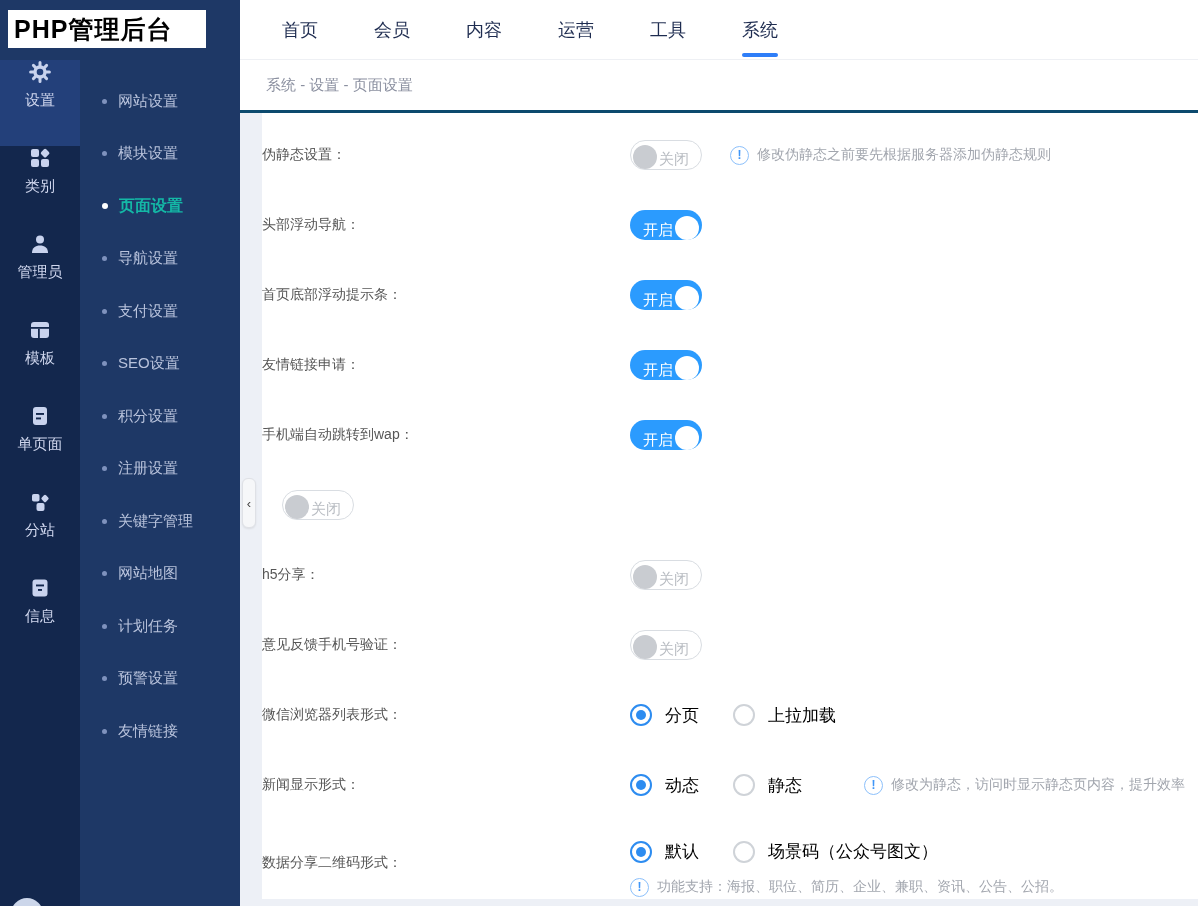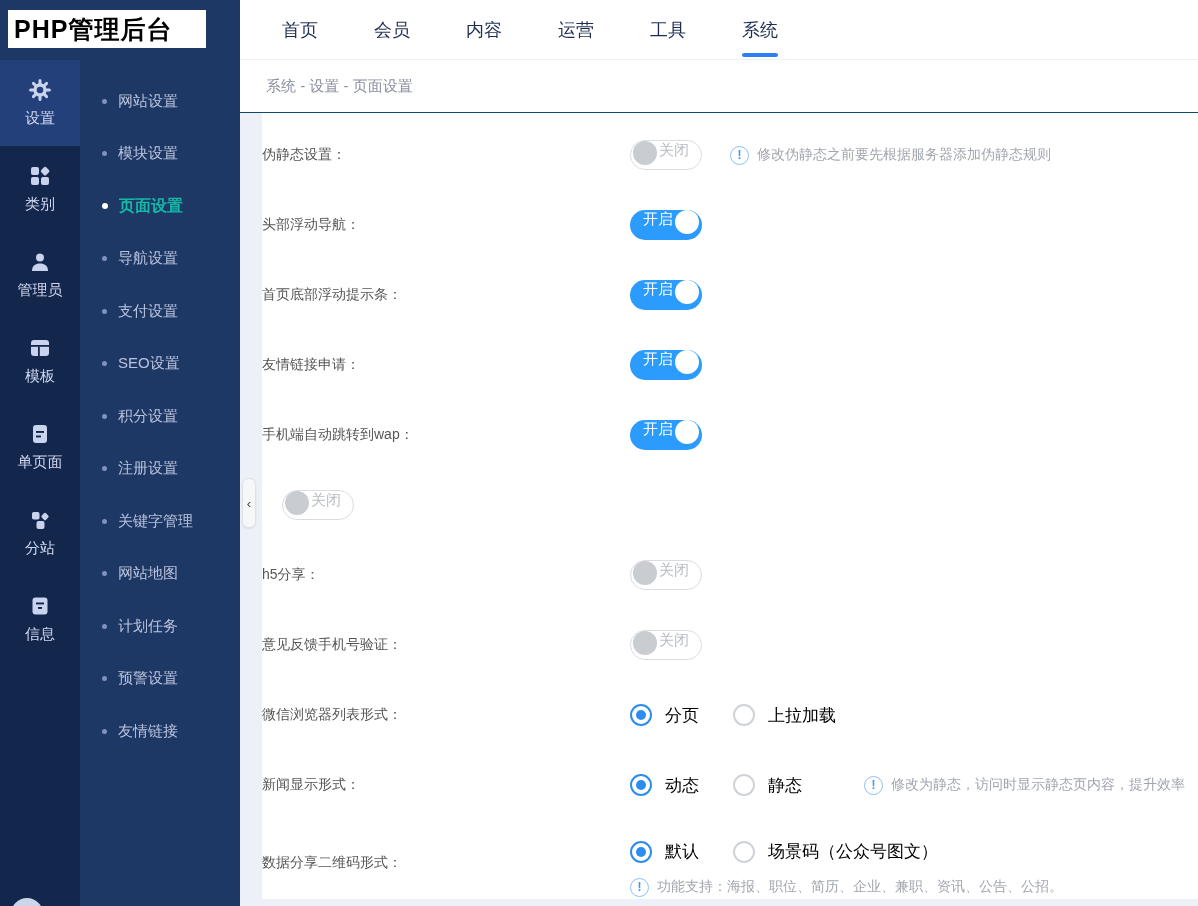--- a/index.html
+++ b/index.html
@@ -13,56 +13,56 @@
   .logo-box span{font-size:25px;font-weight:700;color:#000;letter-spacing:1px;white-space:nowrap;}
   .topbar{position:absolute;left:240px;top:0;right:0;height:60px;background:#fff;
           border-bottom:1px solid #eef0f4;display:flex;align-items:center;padding-left:14px;box-sizing:border-box;}
   .nav-item{position:relative;height:100%;display:flex;align-items:center;padding:0 28px;
             font-size:18px;color:#1e2c50;cursor:pointer;}
   .nav-underline{position:absolute;left:50%;margin-left:-18px;bottom:2px;width:36px;height:4px;
                  border-radius:2px;background:#2e7ef8;}
 
   
   .sidebar{position:absolute;left:0;top:60px;width:80px;height:846px;background:#13274d;}
-  .side-item{height:86px;display:flex;flex-direction:column;align-items:center;justify-content:center;cursor:pointer;}
+  .side-item{height:86px;display:flex;flex-direction:column;align-items:center;justify-content:flex-start;cursor:pointer;}
   .side-item.active{background:#23407a;}
   .side-icon{width:24px;height:24px;display:block;}
   .side-label{margin-top:7px;font-size:15px;color:#d0d7ee;white-space:nowrap;}
   .side-avatar{position:absolute;left:11px;top:898px;width:32px;height:32px;border-radius:50%;background:#ccd6ea;}
 
   .submenu{position:absolute;left:80px;top:60px;width:161px;height:846px;background:#1e3866;
            padding-top:15px;box-sizing:border-box;}
   .sub-item{height:52.5px;display:flex;align-items:center;padding-left:22px;cursor:pointer;}
   .sub-bullet{width:5px;height:5px;border-radius:50%;background:#7f92bd;margin-right:11px;flex-shrink:0;}
   .sub-label{font-size:15px;color:#b9c3dc;white-space:nowrap;}
   .sub-item.active .sub-bullet{background:#fff;width:6px;height:6px;}
   .sub-item.active .sub-label{color:#14b8a6;font-weight:700;font-size:16px;}
 
   .collapse-handle{position:absolute;left:242px;top:478px;width:12px;height:48px;background:#f6f7f9;
                    border:1px solid #dfe1e6;border-radius:6px;display:flex;align-items:center;justify-content:center;
                    font-size:13px;color:#444;cursor:pointer;box-shadow:0 1px 2px rgba(0,0,0,.08);z-index:5;}
 
   
   .crumb-bar{position:absolute;left:240px;top:60px;right:0;height:53px;background:#fff;
-             border-bottom:1px solid #0c4a6e;display:flex;align-items:center;padding-left:26px;box-sizing:border-box;}
+             border-bottom:3px solid #0c4a6e;display:flex;align-items:center;padding-left:26px;box-sizing:border-box;}
   .crumb{font-size:15px;color:#8b90a0;}
   .content-bg{position:absolute;left:240px;top:113px;right:0;bottom:0;background:#edf0f6;}
   .panel{position:absolute;left:22px;top:0;right:0;bottom:7px;background:#fff;overflow:hidden;
          padding-top:7px;box-sizing:border-box;}
 
   
   .frow{display:flex;align-items:center;height:70px;white-space:nowrap;}
   .frow.tall{height:86px;}
   .flabel{width:348px;text-align:left;font-size:14px;color:#565656;flex-shrink:0;}
   .fctrl{margin-left:20px;display:flex;align-items:center;}
   .fctrl.col{flex-direction:column;align-items:flex-start;justify-content:center;}
   .ctrl-line{display:flex;align-items:center;height:44px;}
   .ctrl-line2{display:flex;align-items:center;margin-top:4px;}
 
-  .switch{display:inline-flex;align-items:flex-start;width:72px;height:30px;border-radius:16px;
+  .switch{display:inline-flex;align-items:flex-end;width:72px;height:30px;border-radius:16px;
           box-sizing:border-box;cursor:pointer;flex-shrink:0;}
   .switch.on{background:#2b9bfe;justify-content:space-between;padding:0 3px 0 13px;}
   .switch.off{background:#fff;border:1px solid #d9dde2;justify-content:space-between;padding:0 12px 0 2px;}
   .sw-knob{width:24px;height:24px;border-radius:50%;background:#fff;flex-shrink:0;}
   .switch.off .sw-knob{background:#c9ccd1;}
   .sw-text{font-size:15px;}
   .switch.on .sw-text{color:#fff;}
   .switch.off .sw-text{color:#b8bcc2;}
 
   .opt{display:flex;align-items:center;margin-right:34px;cursor:pointer;}

